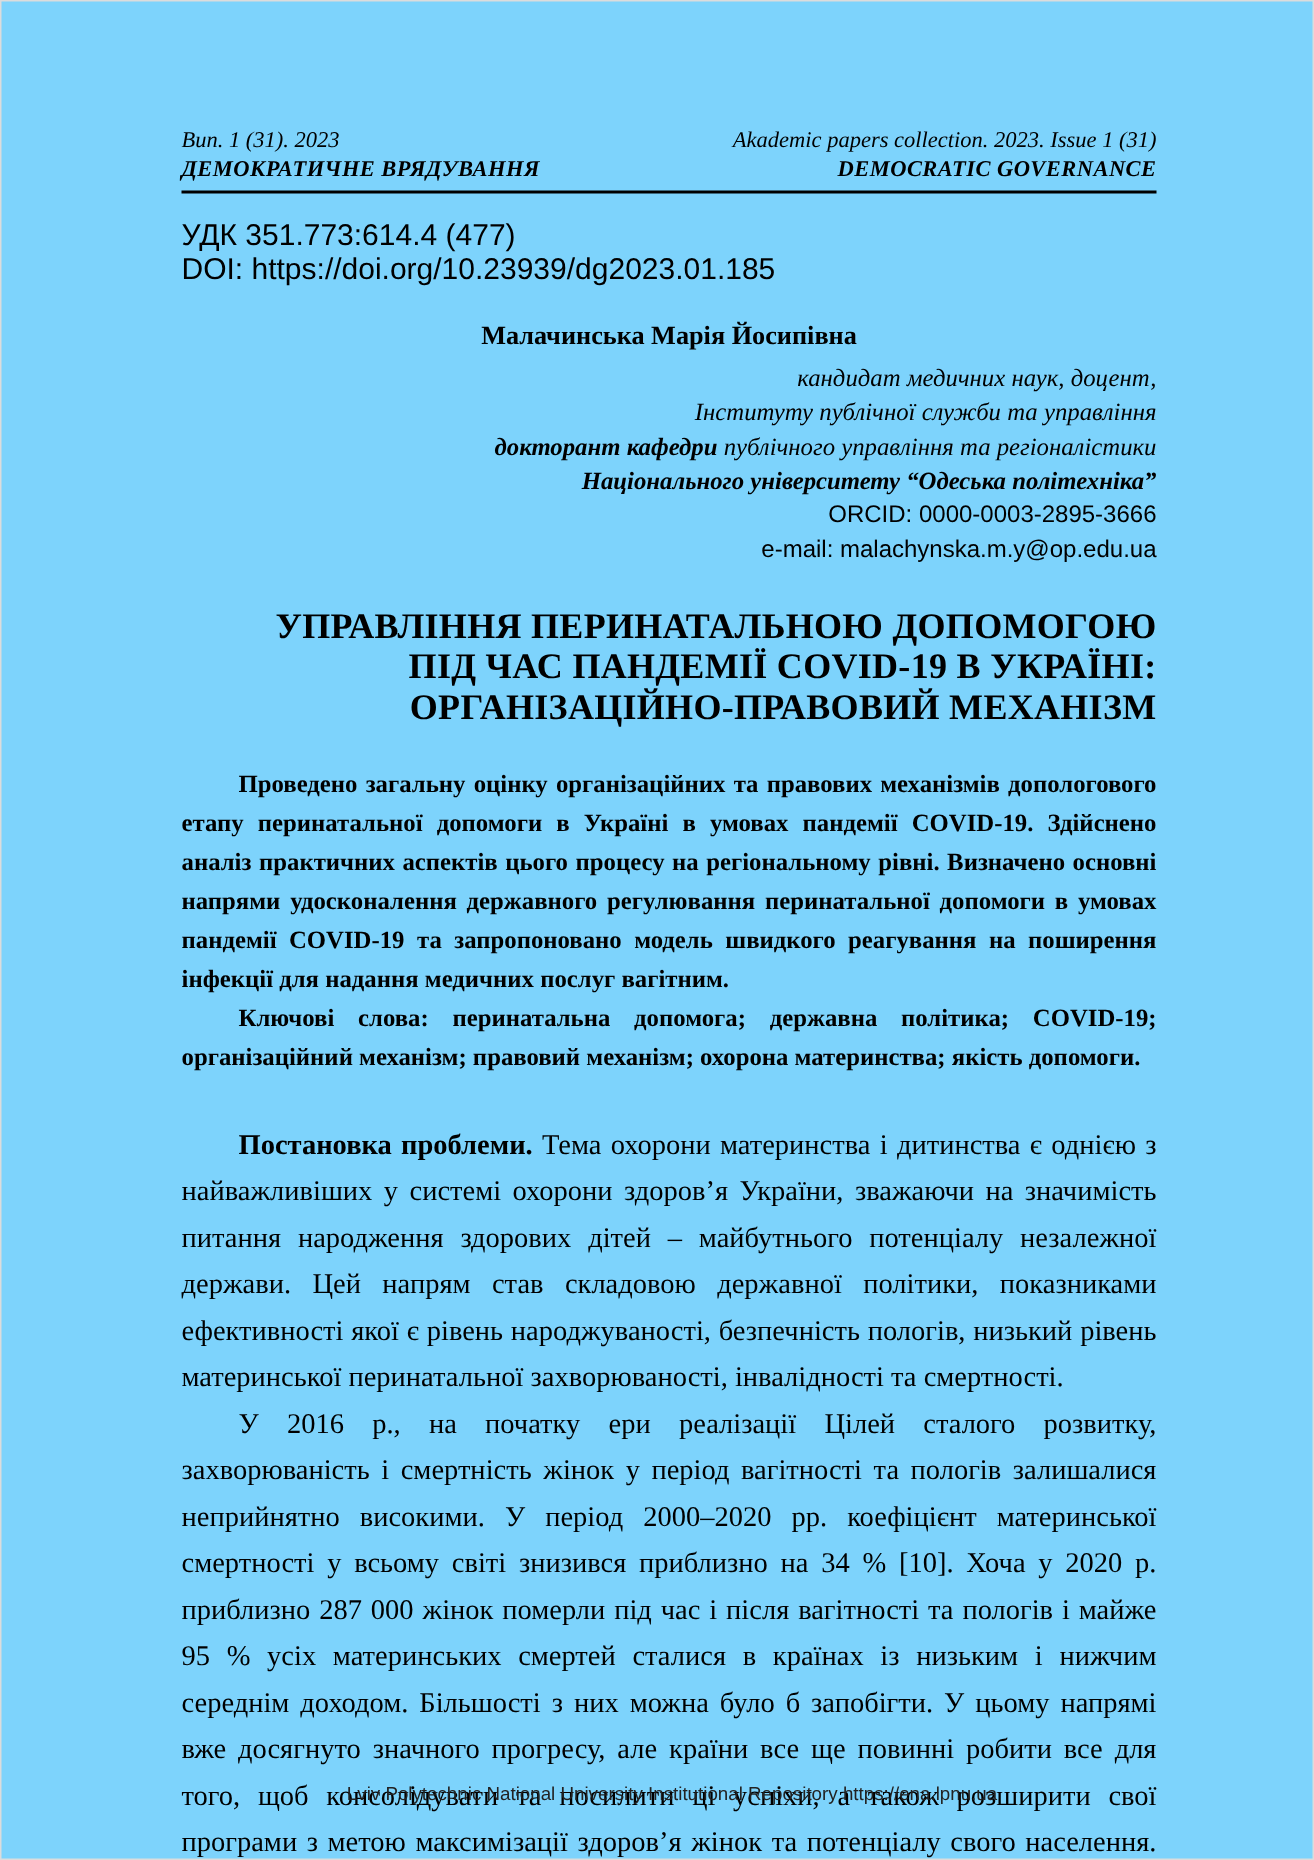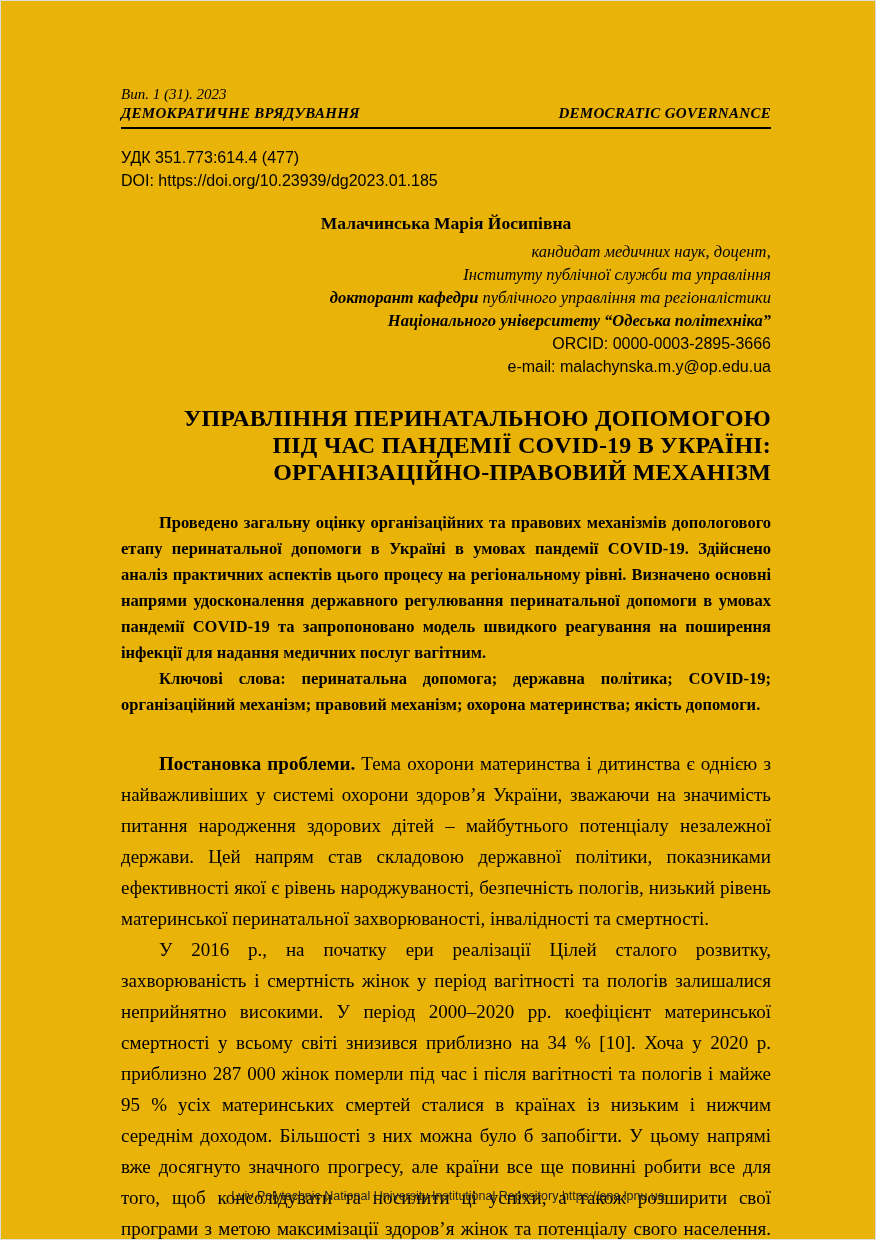--- a/index.html
+++ b/index.html
@@ -6,21 +6,21 @@
   html, body { background: #ffffff; }
   body {
     width: 876px; height: 1240px;
     font-family: "Liberation Serif", serif;
     color: #000;
     position: relative;
   }
   .page {
     position: relative;
     width: 876px; height: 1240px;
-    background: #eab308;
+    background: #7dd3fc;
     border: 1px solid #dcdcdc;
   }
   .content {
     position: absolute;
     left: 120px; right: 104px; top: 84px;
   }
 
   
   .journal-header {
     display: flex;
@@ -32,21 +32,21 @@
     font-size: 15px;
     line-height: 19px;
   }
   .jh-right { text-align: right; }
   .jh-journal { font-weight: bold; letter-spacing: 0.3px; }
 
   
   .meta {
     margin-top: 17px;
     font-family: "Liberation Sans", sans-serif;
-    font-size: 16px;
+    font-size: 20px;
     line-height: 23px;
   }
 
   
   .author-block { margin-top: 21px; }
   .author-name {
     text-align: center;
     font-weight: bold;
     font-size: 17.5px;
     margin-bottom: 6px;
@@ -107,20 +107,21 @@
 
 <div class="page">
   <div class="content">
 
     <header class="journal-header">
       <div class="jh-left">
         <div>Вип. 1 (31). 2023</div>
         <div class="jh-journal">ДЕМОКРАТИЧНЕ ВРЯДУВАННЯ</div>
       </div>
       <div class="jh-right">
+        <div>Akademic papers collection. 2023. Issue 1 (31)</div>
         <div class="jh-journal">DEMOCRATIC GOVERNANCE</div>
       </div>
     </header>
 
     <div class="meta">
       <div>УДК 351.773:614.4 (477)</div>
       <div>DOI: https://doi.org/10.23939/dg2023.01.185</div>
     </div>
 
     <div class="author-block">

